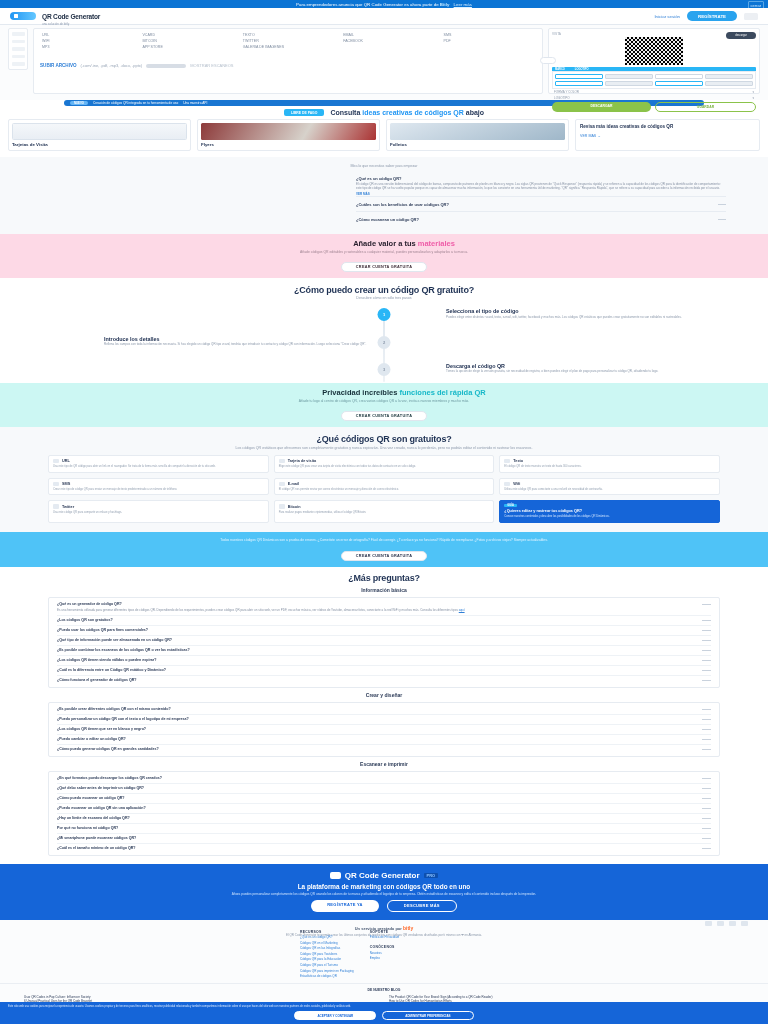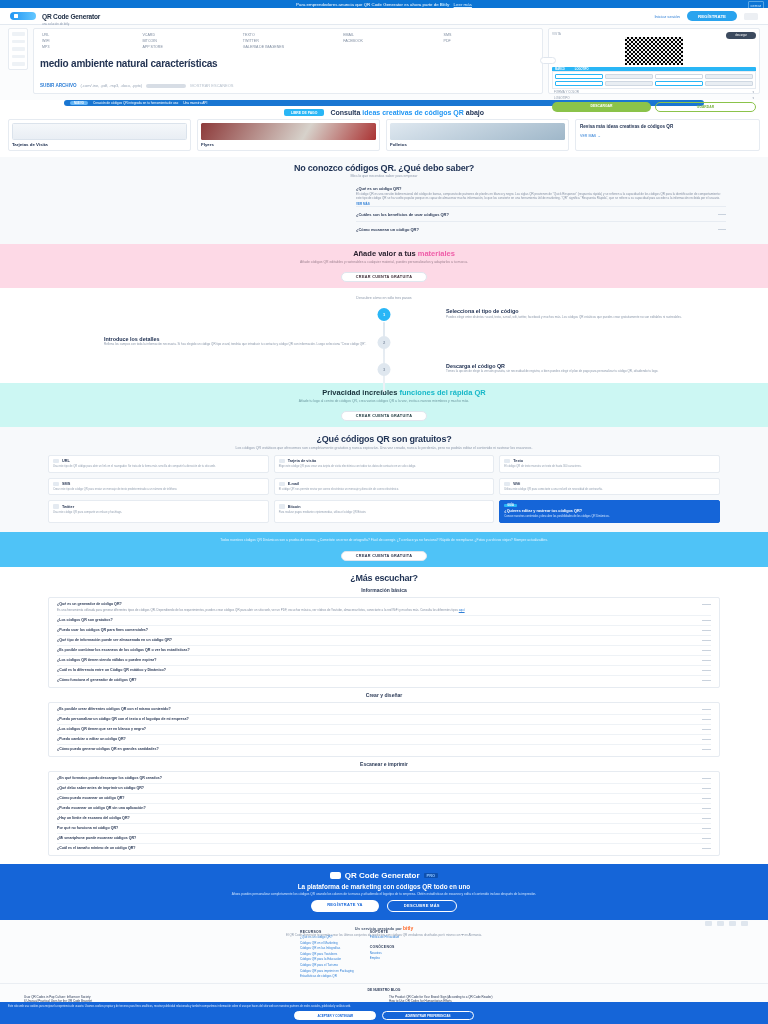--- a/index.html
+++ b/index.html
@@ -328,21 +328,20 @@
       <div class="type-item">
           <span class="ico"></span>
           <span>APP STORE</span>
         </div>
       <div class="type-item">
           <span class="ico"></span>
           <span>GALERÍA DE IMÁGENES</span>
         </div>
     </div>
 
-    <div class="gen-title">medio ambiente natural características</div>
 
     <div class="gen-upload">
       <span class="upl-link">SUBIR ARCHIVO</span>
       <span class="upl-meta">(.com/.ine, .pdf, .mp3, .docx, .pptx)</span>
       <span class="upl-pill"></span>
       <span class="upl-ghost">MOSTRAR ESCANEOS</span>
     </div>
   </div>
 
   <div class="gen-side">
@@ -406,21 +405,20 @@
     <div class="card-img c3"></div>
     <div class="card-cap">Folletos</div>
   </div>
   <div class="card-last">
     <div class="t">Revisa más ideas creativas de códigos QR</div>
     <div class="l">VER MÁS →</div>
   </div>
 </div>
 
 <div class="sec-faq1">
-  <div class="h2">No conozco códigos QR. ¿Qué debo saber?</div>
   <div class="sub">Mira lo que necesitas saber para empezar</div>
   <div class="acc-right">
     <div class="acc-q">¿Qué es un código QR?</div>
     <div class="acc-body">
       <span>El código QR es una versión bidimensional del código de barras, compuesto de patrones de píxeles en blanco y negro. Las siglas QR provienen de "Quick Response" (respuesta rápida) y se refieren a la capacidad de los códigos QR para la identificación de comportamiento: este tipo de código QR se ha vuelto popular porque es capaz de almacenar mucha información, lo que los convierte en una herramienta útil de marketing. "QR" significa "Respuesta Rápida", que se refiere a su capacidad para acceder a la información recibida por el usuario.</span>
       <span class="ml">VER MÁS</span>
     </div>
     <div class="acc-line">
       <span class="acc-q">¿Cuáles son los beneficios de usar códigos QR?</span>
       <span class="dash"></span>
@@ -435,20 +433,21 @@
 <div class="banner b-pink">
   <h3>
     <span>Añade valor a tus</span>
     <em>materiales</em>
   </h3>
   <p>Añade códigos QR editables y rastreables a cualquier material, puedes personalizarlos y adaptarlos a tu marca.</p>
   <span class="pill">CREAR CUENTA GRATUITA</span>
 </div>
 
 <div class="steps">
+  <div class="h2">¿Cómo puedo crear un código QR gratuito?</div>
   <div class="sub">Descubre cómo en sólo tres pasos</div>
   <div class="step-line"></div>
 
   <div class="step right">
     <span class="dot">1</span>
     <div class="step-txt">
       <h4>Selecciona el tipo de código</h4>
       <p>Puedes elegir entre distintos: vcard, texto, e-mail, wifi, twitter, facebook y muchos más. Los códigos QR estáticos que puedes crear gratuitamente no son editables ni rastreables.</p>
     </div>
   </div>
@@ -552,21 +551,21 @@
     </div>
   </div>
 </div>
 
 <div class="banner b-blue">
   <p>Todos nuestros códigos QR Dinámicos son a prueba de errores. ¿Cometiste un error de ortografía? Fácil de corregir. ¿Tu enlace ya no funciona? Rápido de reemplazar. ¿Fotos y archivos viejos? Siempre actualizables.</p>
   <span class="pill">CREAR CUENTA GRATUITA</span>
 </div>
 
 <div class="faqs">
-  <div class="h2">¿Más escuchar?</div>
+  <div class="h2">¿Más preguntas?</div>
 
   <div class="faq-gt">Información básica</div>
   <div class="faq-group">
     <div class="faq-item">
       <span class="faq-q">¿Qué es un generador de código QR?</span>
       <span class="faq-dash"></span>
     </div>
     <div class="faq-a">
       <span>Es una herramienta utilizada para generar diferentes tipos de códigos QR. Dependiendo de los requerimientos, puedes crear códigos QR para abrir un sitio web, ver un PDF, escuchar música, ver vídeos de Youtube, almacenar fotos, conectarte a la red WiFi y muchos más. Consulta los diferentes tipos</span>
       <a href="#">aquí</a>

